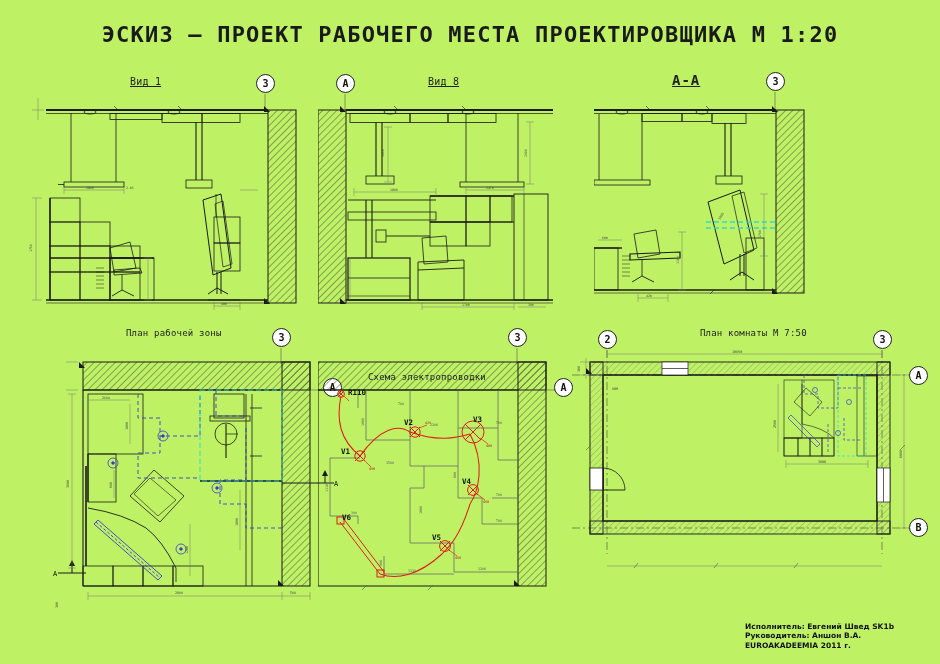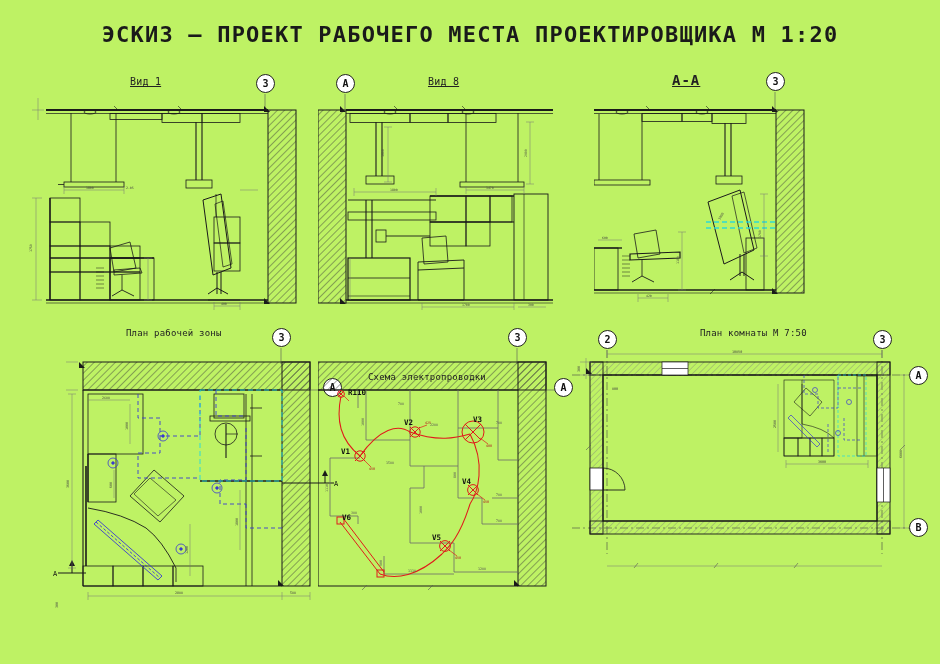--- a/index.html
+++ b/index.html
@@ -696,14 +696,19 @@
           <text x="40" y="62">800</text>
           <text x="330" y="130" transform="rotate(-90 330 130)">6000</text>
           <text x="246" y="135">3600</text>
           <text x="204" y="100" transform="rotate(-90 204 100)">2500</text>
           <text x="8" y="44" transform="rotate(-90 8 44)">300</text>
         </g>
       </g>
     </svg>
   </div>
 
+  <div class="titleblock">
+    <div>Исполнитель: Евгений Швед SK1b</div>
+    <div>Руководитель: Аншон В.А.</div>
+    <div>EUROAKADEEMIA 2011 г.</div>
+  </div>
 
 </div>
 
 </body></html>

